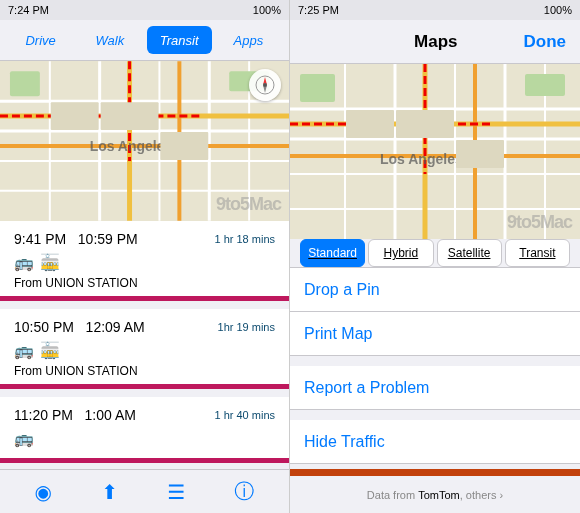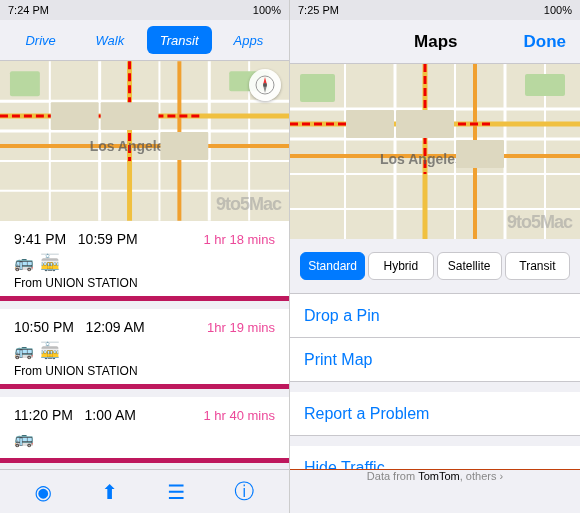--- a/index.html
+++ b/index.html
@@ -152,22 +152,22 @@
       font-size: 14px;
       color: #000;
       margin-bottom: 6px;
     }
 
     .route-time-range {
       font-weight: 500;
     }
 
     .route-duration {
-      color: #ec4899;
-      font-size: 13px;
+      color: #0c4a6e;
+      font-size: 11px;
     }
 
     .route-icons {
       display: flex;
       gap: 6px;
       margin-bottom: 4px;
     }
 
     .transit-icon {
       font-size: 16px;
@@ -247,23 +247,24 @@
       height: 175px;
       background: #e8e4d0;
       position: relative;
       overflow: hidden;
       flex-shrink: 0;
     }
 
     .map-type-bar {
       display: flex;
       gap: 3px;
-      padding: 13px 10px;
+      padding: 0 10px;
       background: rgba(240,240,245,0.97);
       border-bottom: 1px solid #c8c7cc;
+      text-decoration: underline;
     }
 
     .map-type-btn {
       flex: 1;
       height: 28px;
       border-radius: 6px;
       border: 1px solid #c8c7cc;
       display: flex;
       align-items: center;
       justify-content: center;
@@ -298,22 +299,23 @@
     }
 
     .option-separator {
       height: 10px;
       background: #f0f0f5;
     }
 
     .bottom-bar-right {
       height: 44px;
       background: rgba(240,240,245,0.97);
-      border-top: 1px solid #c2410c;
-      display: flex;
+      border-top: 7px solid #c2410c;
+      display: flex;
+      align-items: center;
       justify-content: center;
       padding: 0 10px;
     }
 
     .data-attribution {
       font-size: 11px;
       color: #888;
     }
 
     .data-attribution span {

